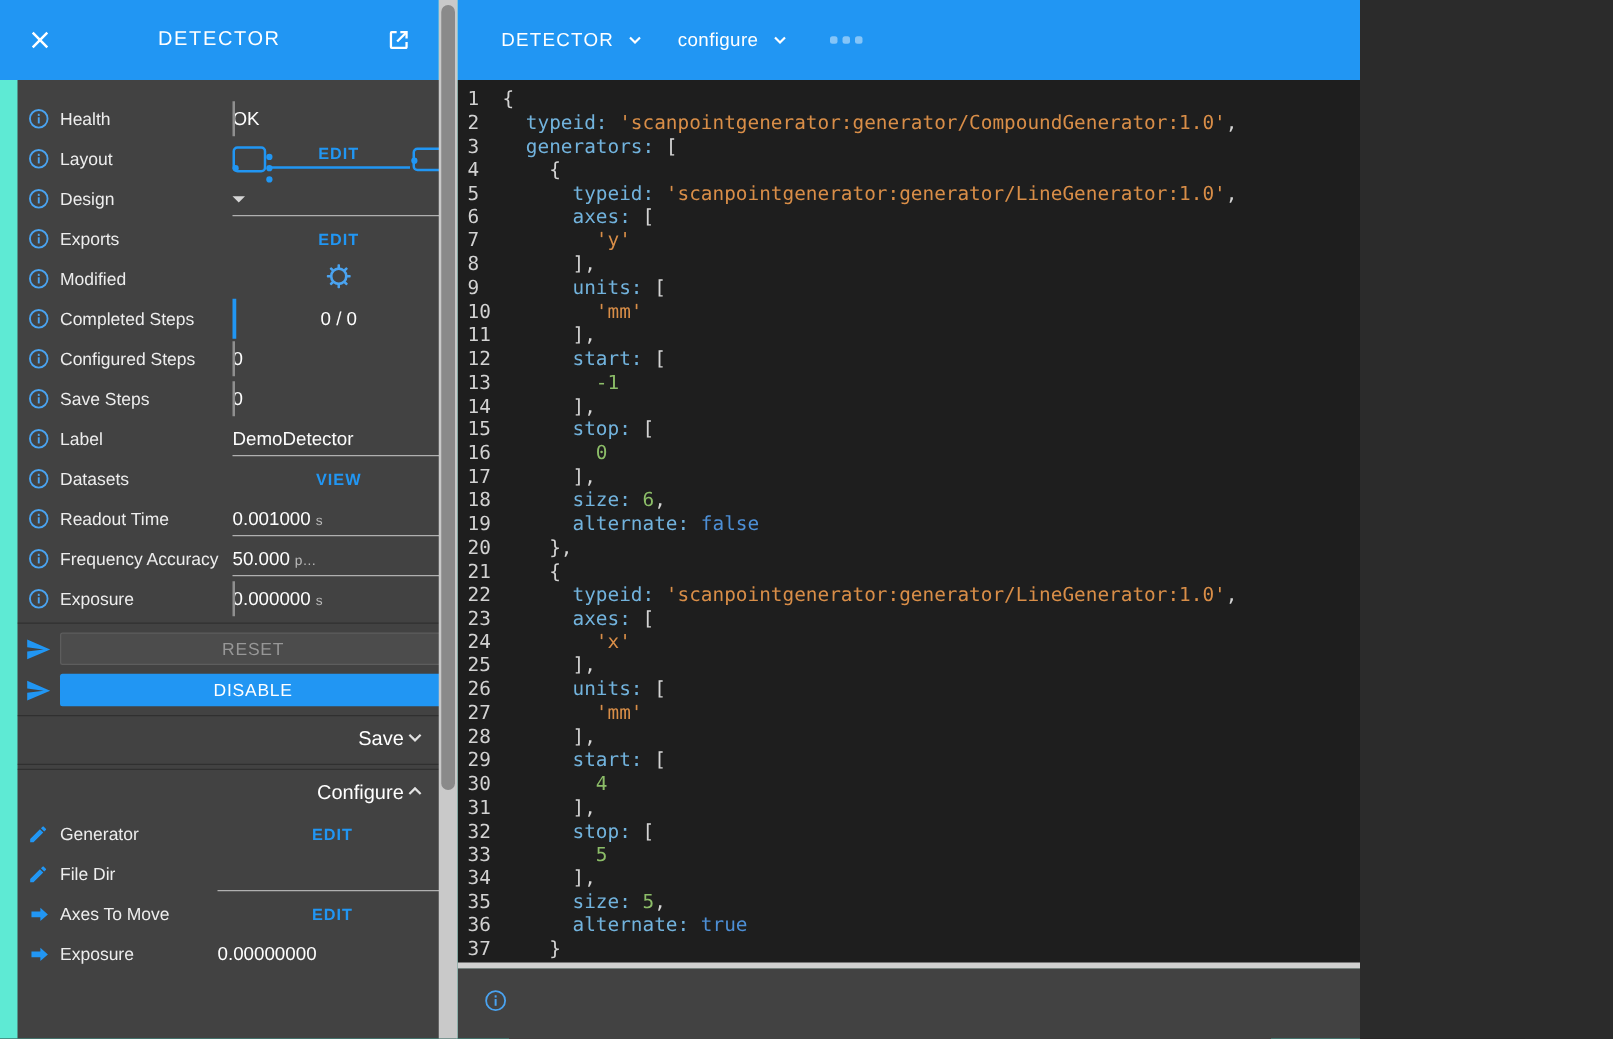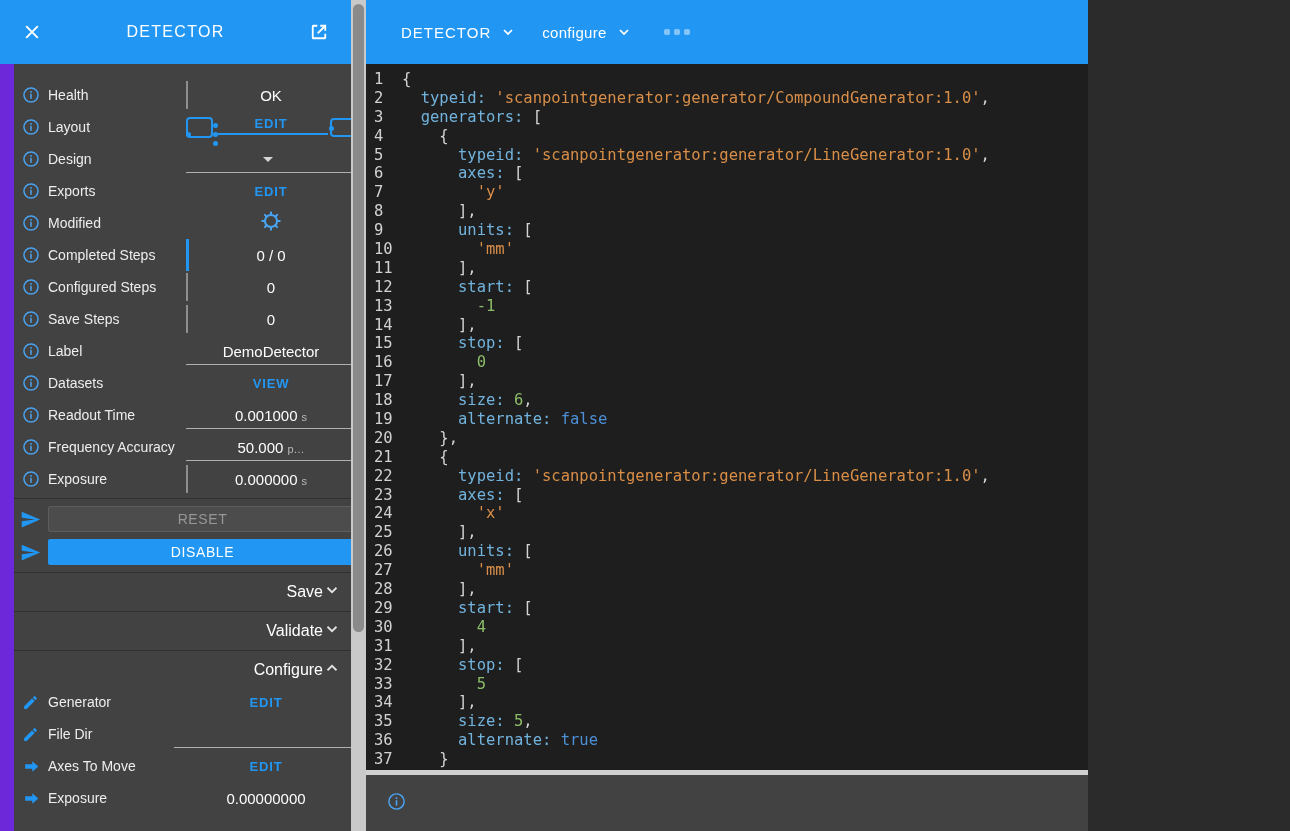--- a/index.html
+++ b/index.html
@@ -1,19 +1,19 @@
 <!DOCTYPE html>
 <html><head>
 <meta charset="utf-8">
 <style>
   * { margin:0; padding:0; box-sizing:border-box; }
   html,body { background:#2b2b2b; }
   #app {
     position:relative; width:1088px; height:831px; overflow:hidden;
-    background:#6d28d9; font-family:"Liberation Sans", sans-serif;
+    background:#5eead4; font-family:"Liberation Sans", sans-serif;
     -webkit-font-smoothing:antialiased;
   }
   
   .left-header {
     position:absolute; left:0; top:0; width:351px; height:64px;
     background:#2196f3; display:flex; align-items:center; z-index:3;
     padding:0 22px;
   }
   .left-header .title {
     flex:1; text-align:center; color:#fff; font-size:16px;
@@ -36,21 +36,21 @@
   .sidebar {
     position:absolute; left:14px; top:64px; width:351px; height:767px;
     background:#424242; overflow:hidden;
   }
   .rows { padding-top:15px; }
   .srow { position:relative; height:32px; display:flex; align-items:center; padding-left:8px; }
   .srow .ric { width:26px; display:flex; align-items:center; }
   .srow .rlabel { font-size:14px; color:#ededed; white-space:nowrap; }
   .varea {
     position:absolute; left:172px; right:9px; top:0; bottom:0;
-    display:flex; align-items:center; justify-content:center;
+    display:flex; align-items:center; justify-content:flex-start;
   }
   .varea.center { justify-content:center; }
   .vsep { position:absolute; left:0; top:2px; bottom:2px; width:2px; background:#8f8f8f; }
   .vsep.accent { width:3px; background:#2196f3; top:0; bottom:0; }
   .vval { font-size:15px; color:#fdfdfd; white-space:nowrap; }
   .vunit { font-size:11px; color:#b9b9b9; margin-left:4px; position:relative; top:2px; }
   .vline { position:absolute; left:0; right:0; bottom:2px; height:1px; background:#b0b0b0; }
   .vlink { font-size:13px; font-weight:600; letter-spacing:0.8px; color:#2196f3; cursor:pointer; }
   .caret { width:0; height:0; border-left:5px solid transparent; border-right:5px solid transparent;
            border-top:5px solid #d6d6d6; margin-right:6px; cursor:pointer; }
@@ -354,26 +354,20 @@
       </div>
     <div id="accordion">
         <div class="divider"></div>
         <div class="section-row">
           <span class="slabel">Save</span>
           <span><svg width="18" height="18" viewBox="0 0 24 24" fill="none" stroke="#e2e2e2" stroke-width="2.4">
               <path d="M6 9l6 6 6-6"></path>
             </svg></span>
         </div>
         <div class="divider"></div>
-        <div class="section-row">
-          <span class="slabel">Validate</span>
-          <span><svg width="18" height="18" viewBox="0 0 24 24" fill="none" stroke="#e2e2e2" stroke-width="2.4">
-              <path d="M6 9l6 6 6-6"></path>
-            </svg></span>
-        </div>
         <div class="divider"></div>
         <div class="section-row">
           <span class="slabel">Configure</span>
           <span><svg width="18" height="18" viewBox="0 0 24 24" fill="none" stroke="#e2e2e2" stroke-width="2.4">
               <path d="M6 15l6-6 6 6"></path>
             </svg></span>
         </div>
         <div class="srow crow">
           <span class="ric">
             <svg width="17" height="17" viewBox="0 0 24 24" fill="#2196f3">

